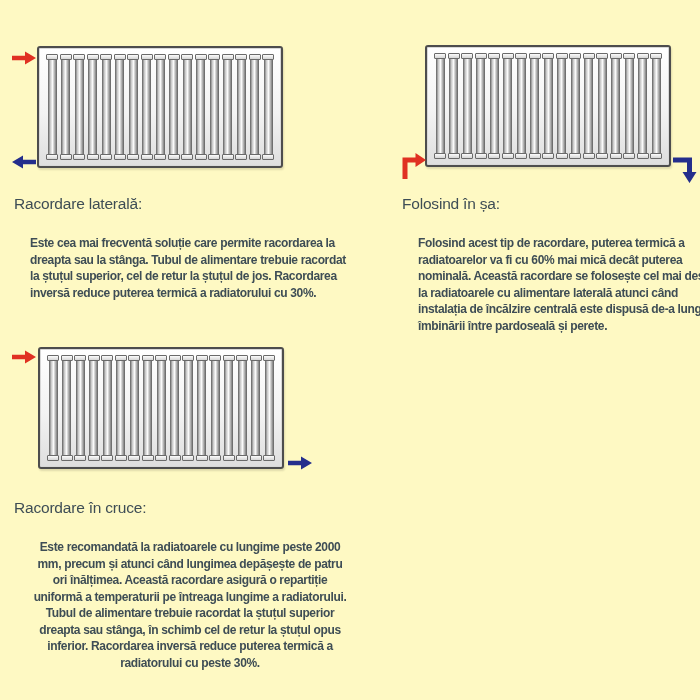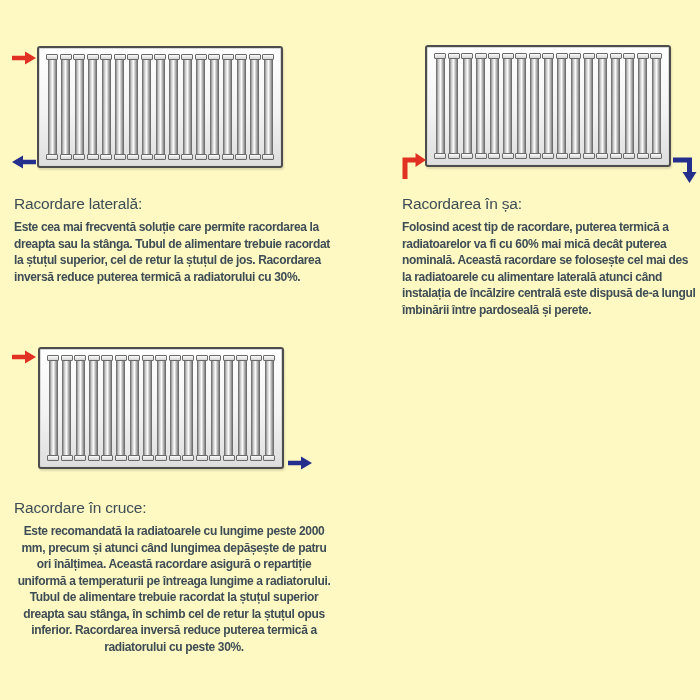--- a/index.html
+++ b/index.html
@@ -29,21 +29,21 @@
   
   .arrow { position:absolute; display:block; }
   .arrow-supply path { fill:var(--supply,#e03122); }
   .arrow-return path { fill:var(--return,#242e8c); }
   
   .sec-title {
     position:absolute; margin:0; font-size:15.5px; font-weight:400;
     letter-spacing:-0.2px; color:var(--text,#3e4d55); line-height:20px;
   }
   .sec-body {
-    position:absolute; margin:0; font-size:12px; font-weight:700;
+    position:absolute; margin:16px; font-size:12px; font-weight:700;
     letter-spacing:-0.35px; color:var(--text,#3e4d55); line-height:16.5px;
   }
   
   .rad1 { left:37px; top:46px; }
   .arr1-supply { left:12px; top:51px; }
   .arr1-return { left:12px; top:155px; }
   .title1 { left:14px; top:194px; }
   .body1  { left:14px; top:219px; width:318px; }
   
   .rad2 { left:425px; top:45px; }
@@ -252,21 +252,21 @@
             <div class="cap"></div>
           </div>
         </div>
     </div>
     <svg class="arrow arrow-supply arr2-supply" width="25" height="28" viewBox="0 0 25 28" aria-hidden="true">
       <path d="M1.5 28 L1.5 6.5 L14.5 6.5 L14.5 2 L25 9 L14.5 16 L14.5 11.5 L6.5 11.5 L6.5 28 Z"></path>
     </svg>
     <svg class="arrow arrow-return arr2-return" width="25" height="28" viewBox="0 0 25 28" aria-hidden="true">
       <path d="M0 1.5 H19 V16 H23.5 L16.5 27 L9.5 16 H14 V6.5 H0 Z"></path>
     </svg>
-    <h2 class="sec-title title2">Racordarea în șa:</h2>
+    <h2 class="sec-title title2">Folosind în șa:</h2>
     <p class="sec-body body2">Folosind acest tip de racordare, puterea termică a radiatoarelor va fi cu 60% mai mică decât puterea nominală. Această racordare se folosește cel mai des la radiatoarele cu alimentare laterală atunci când instalația de încălzire centrală este dispusă de-a lungul îmbinării între pardoseală și perete.</p>
   </section>
 
   <section>
     <div class="radiator rad3">
       <div class="fins">
           <div class="fin">
             <div class="cap"></div>
             <div class="stem"></div>
             <div class="cap"></div>

